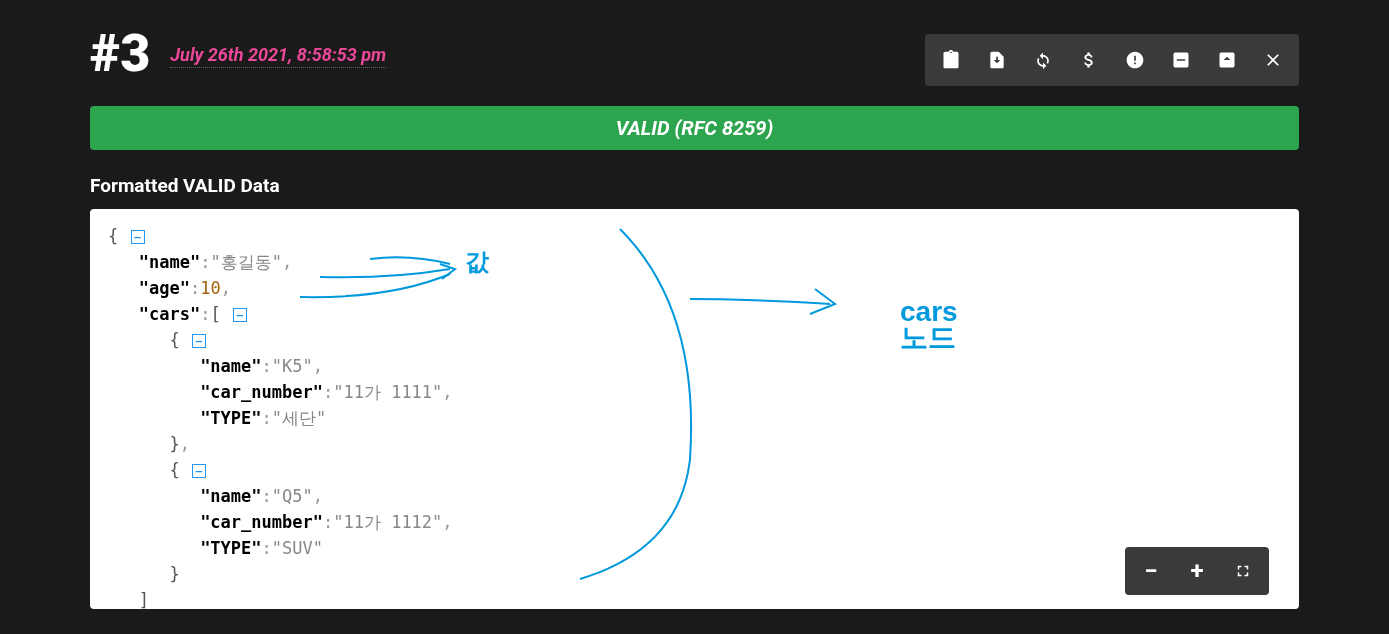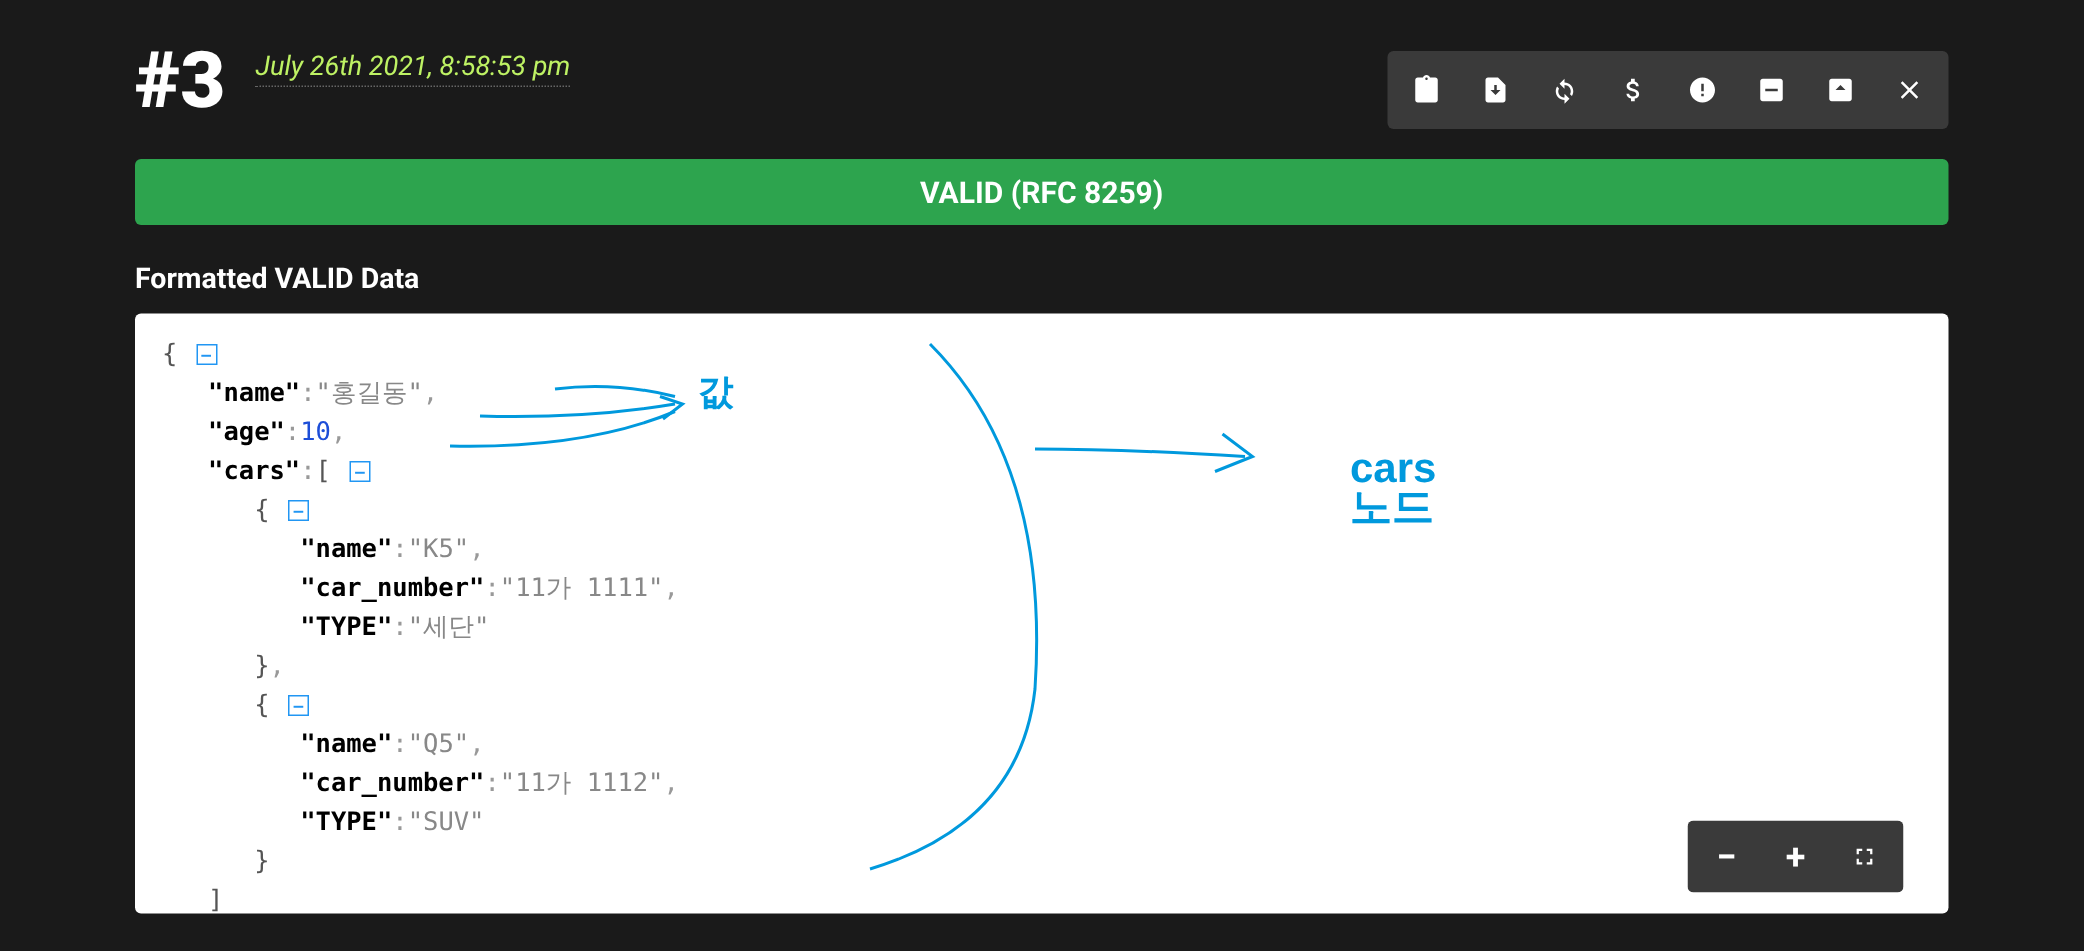--- a/index.html
+++ b/index.html
@@ -25,26 +25,27 @@
       align-items: flex-start;
       gap: 20px;
     }
     .tab-number {
       color: #fff;
       font-size: 52px;
       font-weight: 900;
       line-height: 1;
     }
     .timestamp {
-      color: #bef264;
+      color: #ec4899;
       font-size: 18px;
       font-style: italic;
       border-bottom: 1px dotted #666;
       padding-bottom: 2px;
-      margin-top: 6px;
+      margin-top: 16px;
+      font-weight: bold;
     }
     .toolbar {
       display: flex;
       background: #3a3a3a;
       border-radius: 4px;
       padding: 4px;
       gap: 2px;
       margin-top: 6px;
     }
     .toolbar-btn {
@@ -60,20 +61,21 @@
     .toolbar-btn svg { width: 20px; height: 20px; fill: #fff; }
     .valid-banner {
       background: #2da44e;
       color: #fff;
       text-align: center;
       padding: 10px;
       font-size: 20px;
       font-weight: 700;
       border-radius: 4px;
       margin-bottom: 24px;
+      font-style: italic;
     }
     .section-title {
       color: #fff;
       font-size: 19px;
       font-weight: 700;
       margin-bottom: 12px;
     }
     .json-panel {
       background: #fff;
       border-radius: 4px;
@@ -90,21 +92,21 @@
       overflow-y: scroll;
       position: relative;
     }
     .json-content::-webkit-scrollbar { width: 16px; }
     .json-content::-webkit-scrollbar-track { background: #f0f0f0; }
     .json-content::-webkit-scrollbar-thumb { background: #b8b8b8; border-radius: 2px; }
     .json-line { white-space: pre; }
     .brace { color: #555; }
     .key { color: #000; font-weight: 700; }
     .str { color: #888; }
-    .num { color: #1d4ed8; }
+    .num { color: #a16207; }
     .punct { color: #999; }
     .collapse-box {
       display: inline-block;
       width: 14px;
       height: 14px;
       border: 1px solid #2196f3;
       color: #2196f3;
       font-size: 13px;
       line-height: 11px;
       text-align: center;

